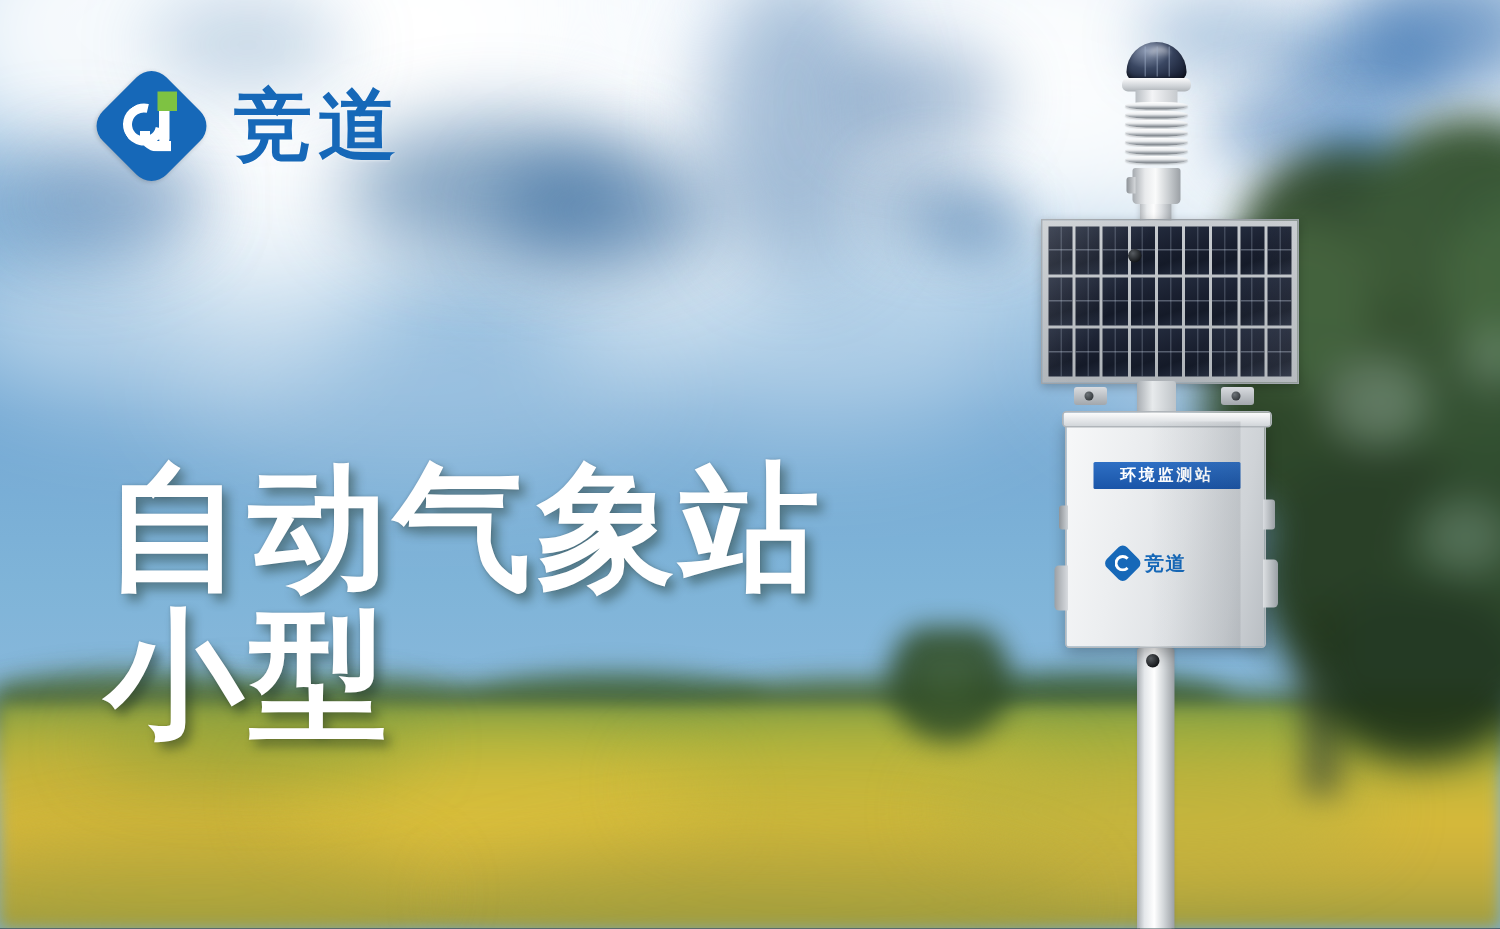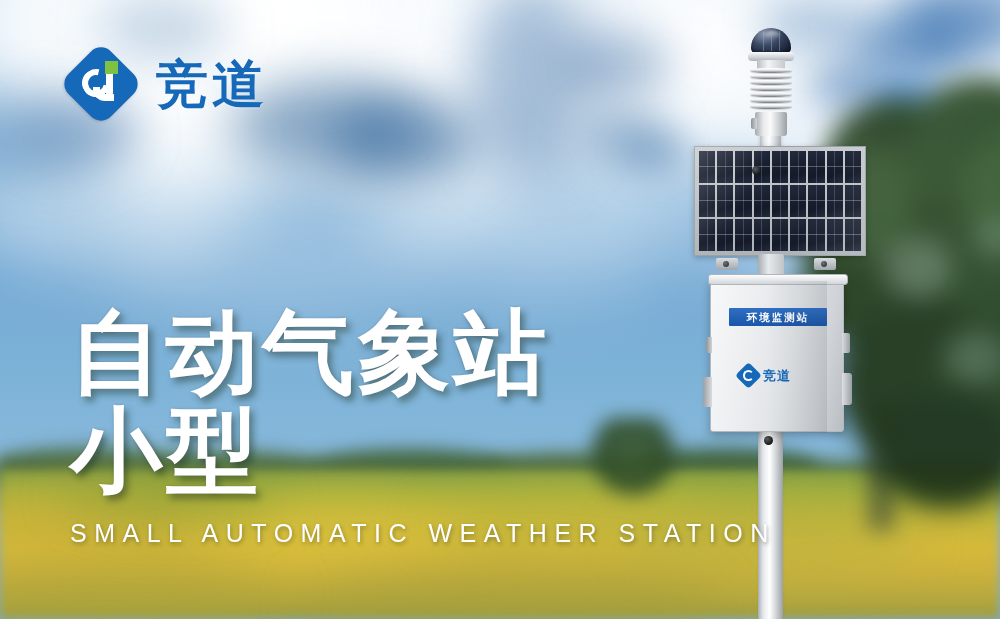--- a/index.html
+++ b/index.html
@@ -539,16 +539,15 @@
       <div class="brand-jhook"></div>
       <div class="brand-j"></div>
       <div class="brand-green"></div>
     </div>
     <div class="brand-name">竞道</div>
   </div>
 
   <div class="headline">
     <div class="hl-line l2">自动气象站</div>
     <div class="hl-line l1">小型</div>
-    <div class="subtitle">SMALL AUTOMATIC WEATHER STATION</div>
   </div>
 
 </div>
 
 </body></html>

